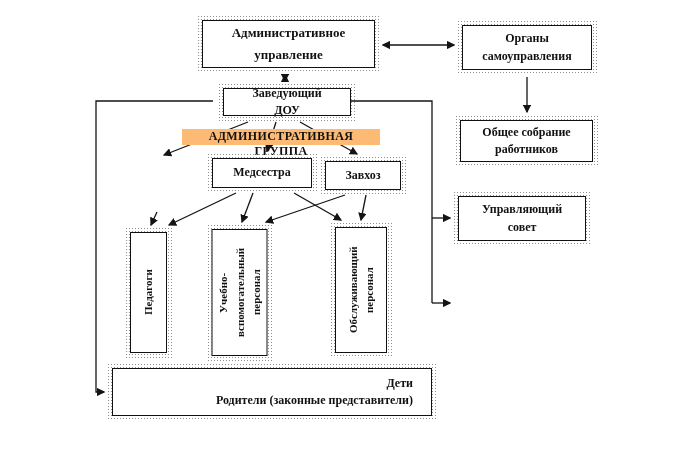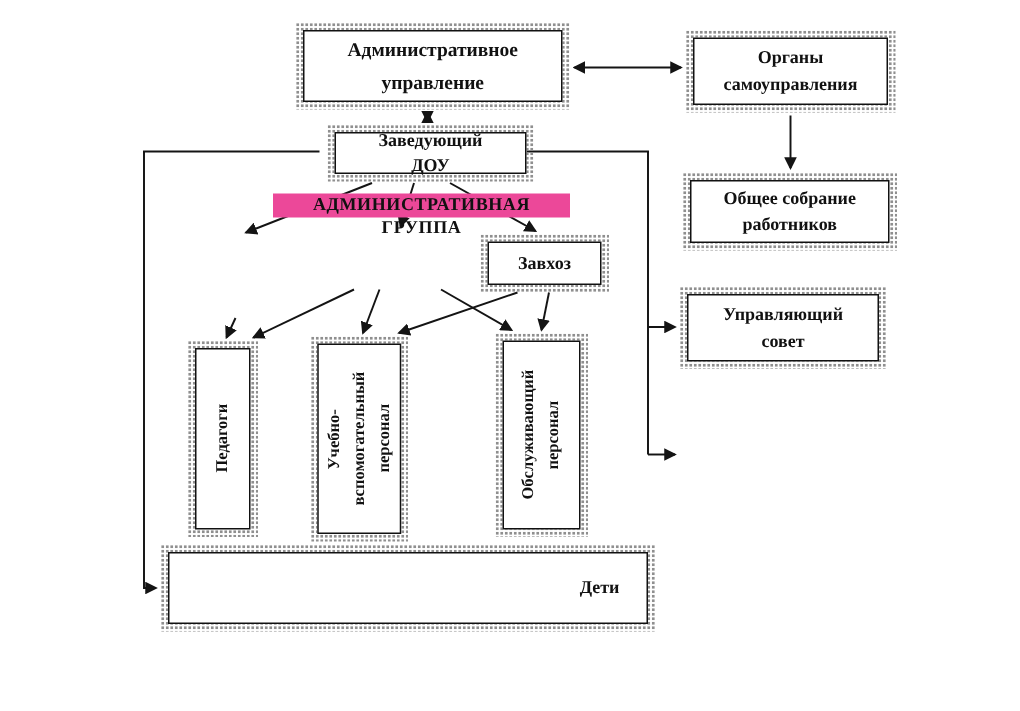--- a/index.html
+++ b/index.html
@@ -15,21 +15,21 @@
     background-size:3px 3px;
   }
   .box {
     flex:1; background:#ffffff; border:1.3px solid #111;
     display:flex; flex-direction:column; align-items:center; justify-content:center;
     text-align:center; font-weight:700; padding:2px 18px; line-height:1.45; font-size:12px;
   }
   .big .box { font-size:13px; line-height:1.7; }
   .v .box { writing-mode: vertical-rl; transform: rotate(180deg); font-size:11px; line-height:1.5; padding:4px 2px; }
   .heading {
-    position:absolute; z-index:2; background:#ec4899; text-align:center;
+    position:absolute; z-index:2; background:#fdba74; text-align:center;
     font-weight:700; font-size:12px; letter-spacing:0.4px;
   }
   .twoline div { width:100%;text-align:right; }
 </style>
 </head>
 <body>
 
 <div class="canvas">
 
   <svg class="connectors" width="680" height="474">
@@ -73,20 +73,23 @@
     <div class="box">Органы самоуправления</div>
   </div>
 
   <div class="wrap" style="left:218px; top:83px; width:138px; height:38px;">
     <div class="box">Заведующий ДОУ</div>
   </div>
 
   <div class="heading" style="left:182px; top:129px; width:198px; height:16px;">АДМИНИСТРАТИВНАЯ ГРУППА</div>
 
 
+  <div class="wrap" style="left:207px; top:153px; width:110px; height:40px;">
+    <div class="box">Медсестра</div>
+  </div>
 
   <div class="wrap" style="left:320px; top:156px; width:86px; height:39px;">
     <div class="box">Завхоз</div>
   </div>
 
   <div class="wrap v" style="left:125px; top:227px; width:47px; height:131px;">
     <div class="box">Педагоги</div>
   </div>
 
   <div class="wrap v" style="left:207px; top:224px; width:65px; height:137px;">
@@ -102,16 +105,17 @@
   </div>
 
   <div class="wrap" style="left:453px; top:191px; width:138px; height:55px;">
     <div class="box">Управляющий совет</div>
   </div>
 
 
   <div class="wrap" style="left:107px; top:363px; width:330px; height:58px;">
     <div class="box twoline">
       <div>Дети</div>
+      <div>Родители (законные представители)</div>
     </div>
   </div>
 
 </div>
 
 </body></html>

